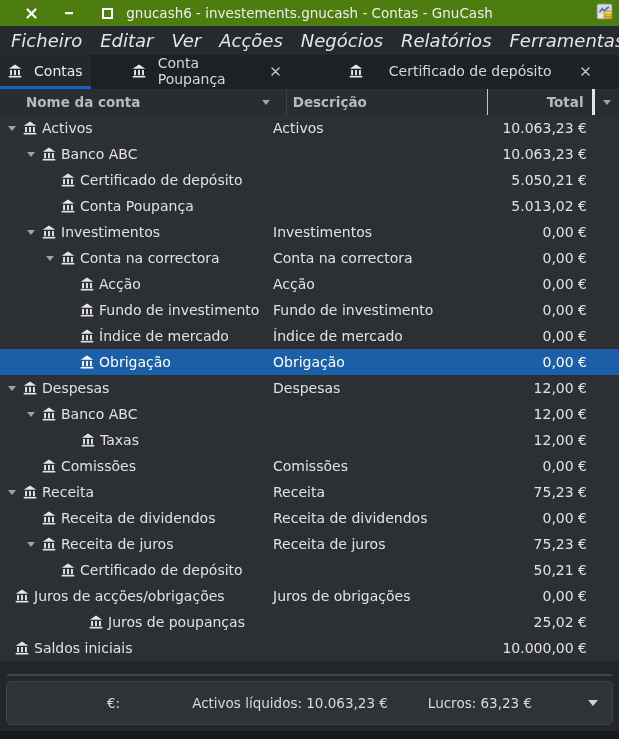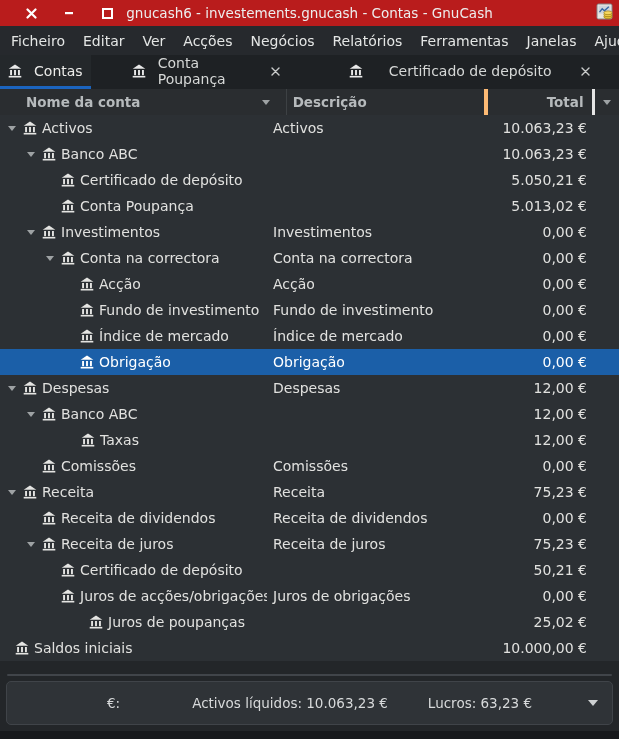--- a/index.html
+++ b/index.html
@@ -1,47 +1,47 @@
 <!DOCTYPE html>
 <html><head>
 <meta charset="utf-8">
 <style>
   html,body{margin:0;padding:0;}
   body{width:619px;height:739px;overflow:hidden;background:#17191c;
        font-family:"DejaVu Sans","Liberation Sans",sans-serif;}
   .window{width:619px;height:739px;display:flex;flex-direction:column;background:#26292d;}
 
   
-  .titlebar{height:26px;background:#b91c1c;display:flex;align-items:center;position:relative;flex:0 0 auto;}
+  .titlebar{height:26px;background:#4d7c0f;display:flex;align-items:center;position:relative;flex:0 0 auto;}
   .win-controls{display:flex;align-items:center;gap:24px;padding-left:24px;z-index:2;}
   .wbtn{display:flex;align-items:center;justify-content:center;width:14px;height:14px;cursor:default;}
   .maxbox{width:7px;height:7px;border:2px solid #ffffff;display:inline-block;}
   .title{position:absolute;left:0;right:0;text-align:center;color:#edeeee;font-size:13.5px;}
   .appicon{position:absolute;right:5px;top:3px;}
 
   
   .menubar{height:29px;background:#26292d;display:flex;align-items:center;padding-left:2px;flex:0 0 auto;}
-  .menu-item{color:#e4e6e5;font-size:14px;padding:4px 9px;cursor:default;}
+  .menu-item{color:#e4e6e5;font-size:18px;padding:4px 9px;cursor:default;font-style:italic;}
 
   
   .tabbar{height:34px;background:#1e2124;display:flex;align-items:stretch;flex:0 0 auto;gap:41px;}
   .tab{display:flex;align-items:center;justify-content:center;gap:12px;color:#d6d8d7;font-size:14px;
        box-sizing:border-box;border-bottom:3px solid transparent;padding-top:1px;}
   .tab.active{background:#24282b;border-bottom:3px solid #1b64be;color:#ececea;}
   .tab .close{display:flex;align-items:center;justify-content:center;width:16px;height:16px;}
   .tab-icon{display:flex;align-items:center;}
 
   
   .grid-header{height:26px;background:#2a2d30;display:flex;align-items:center;flex:0 0 auto;
                color:#b6babc;font-size:13.5px;font-weight:bold;}
   .hcell{box-sizing:border-box;height:100%;display:flex;align-items:center;}
   .hcell.name{width:303px;padding-left:26px;border-right:1px solid #3d4144;}
   .hcell.name .sp{flex:1;}
   .hcell.name .tri{margin-right:16px;}
-  .hcell.desc{width:213px;padding-left:6px;border-right:4px solid #fdba74;}
+  .hcell.desc{width:213px;padding-left:6px;border-right:1px solid #fdba74;}
   .hcell.total{width:113px;justify-content:flex-end;padding-right:8px;border-right:3px solid #e5e5e5;}
   .hcell.picker{width:26px;justify-content:center;}
 
   .tri{width:0;height:0;border-left:4px solid transparent;border-right:4px solid transparent;
        border-top:5px solid #9ea2a4;display:inline-block;}
 
   
   .tree{background:#2c3034;flex:0 0 auto;}
   .row{height:26px;display:flex;align-items:center;color:#e1e1df;font-size:14px;}
   .row.selected{background:#1b5fa8;color:#ffffff;align-items:center;}
@@ -508,21 +508,21 @@
               <rect x="0.7" y="11.9" width="12.6" height="1.6" fill="#e4e4e2"></rect>
             </svg>
           </span>
           <span>Certificado de depósito</span>
         </div>
         <div class="cell desc"></div>
         <div class="cell total">50,21 €</div>
         <div class="cell endpad"></div>
       </div>
       <div class="row">
-        <div class="cell name" style="padding-left: 46px;">
+        <div class="cell name" style="">
           <span class="expander"></span>
           <span class="rowicon">
             <svg width="14" height="14" viewBox="0 0 14 14">
               <path d="M7 0.5 L13.3 4.8 H0.7 Z" fill="#e4e4e2"></path>
               <rect x="2.1" y="6" width="1.9" height="5.2" fill="#e4e4e2"></rect>
               <rect x="6.05" y="6" width="1.9" height="5.2" fill="#e4e4e2"></rect>
               <rect x="10" y="6" width="1.9" height="5.2" fill="#e4e4e2"></rect>
               <rect x="0.7" y="11.9" width="12.6" height="1.6" fill="#e4e4e2"></rect>
             </svg>
           </span>

